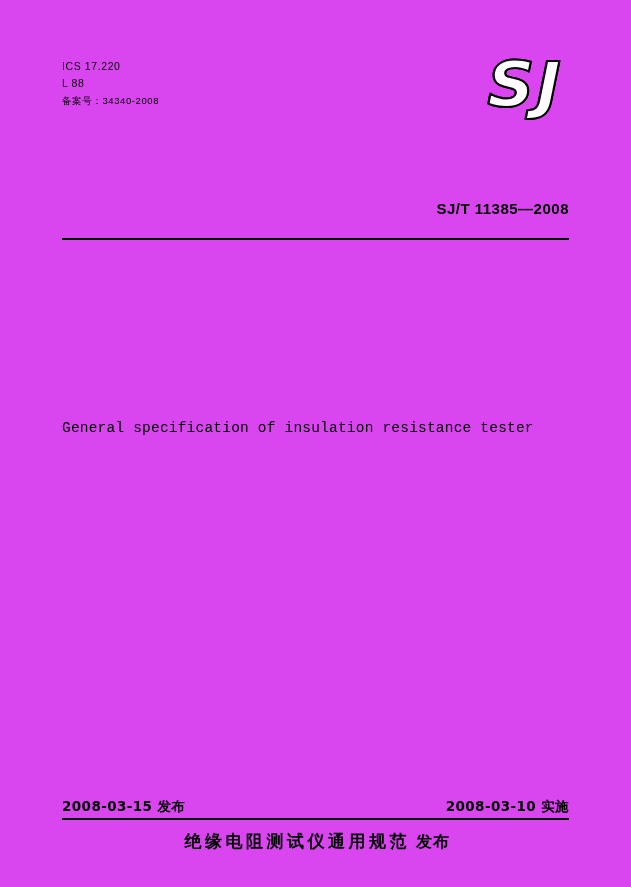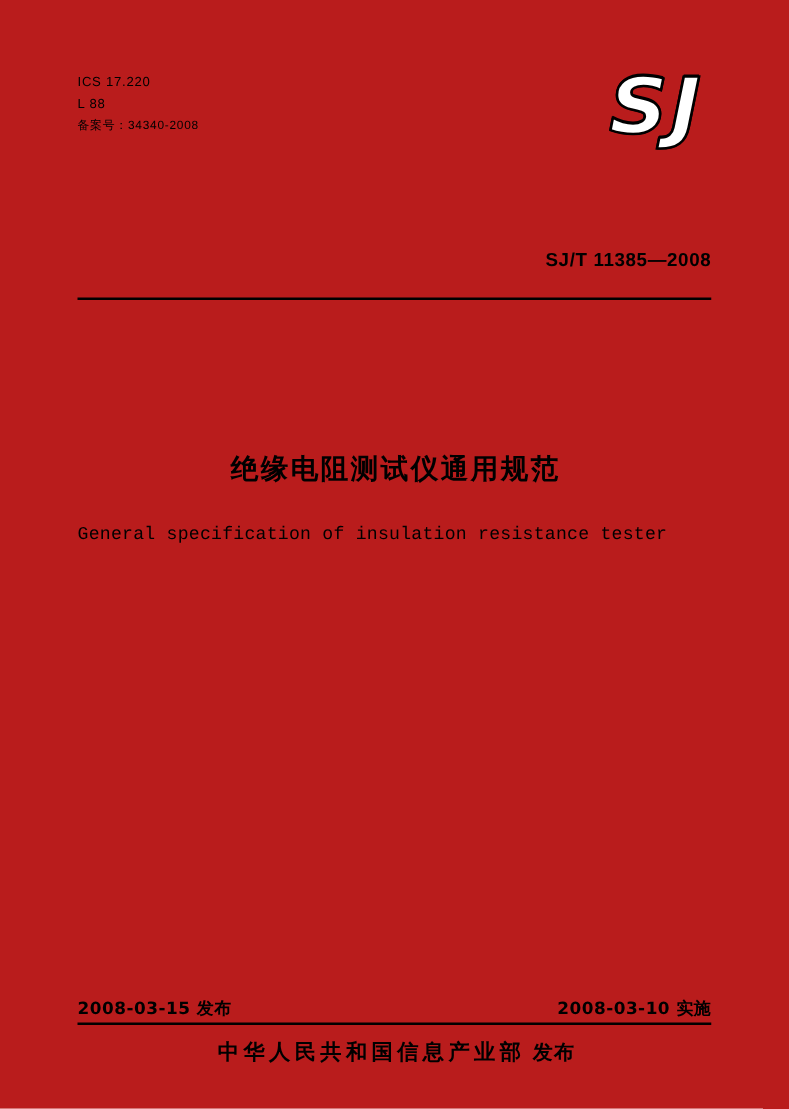--- a/index.html
+++ b/index.html
@@ -14,21 +14,21 @@
     color: #000000;
     position: relative;
     overflow: hidden;
   }
   .page {
     position: absolute;
     left: 0;
     top: 0;
     width: 631px;
     height: 887px;
-    background: #b91c1c;
+    background: #d946ef;
   }
 
   
   .header {
     position: absolute;
     left: 62px;
     top: 58px;
     width: 507px;
     height: 90px;
   }
@@ -195,25 +195,24 @@
       <div class="code-record">备案号：34340-2008</div>
     </div>
     <div class="sj-logo">SJ</div>
   </div>
 
 
   <div class="std-number">SJ/T 11385—2008</div>
 
   <div class="rule-top"></div>
 
-  <div class="doc-title-cn">绝缘电阻测试仪通用规范</div>
   <div class="doc-title-en">General specification of insulation resistance tester</div>
 
   <div class="rule-bottom"></div>
 
   <div class="date-issue">2008-03-15 发布</div>
   <div class="date-implement">2008-03-10 实施</div>
 
   <div class="publisher">
-    <span>中华人民共和国信息产业部</span><span class="suffix">发布</span>
+    <span>绝缘电阻测试仪通用规范</span><span class="suffix">发布</span>
   </div>
 
 </div>
 
 </body></html>

